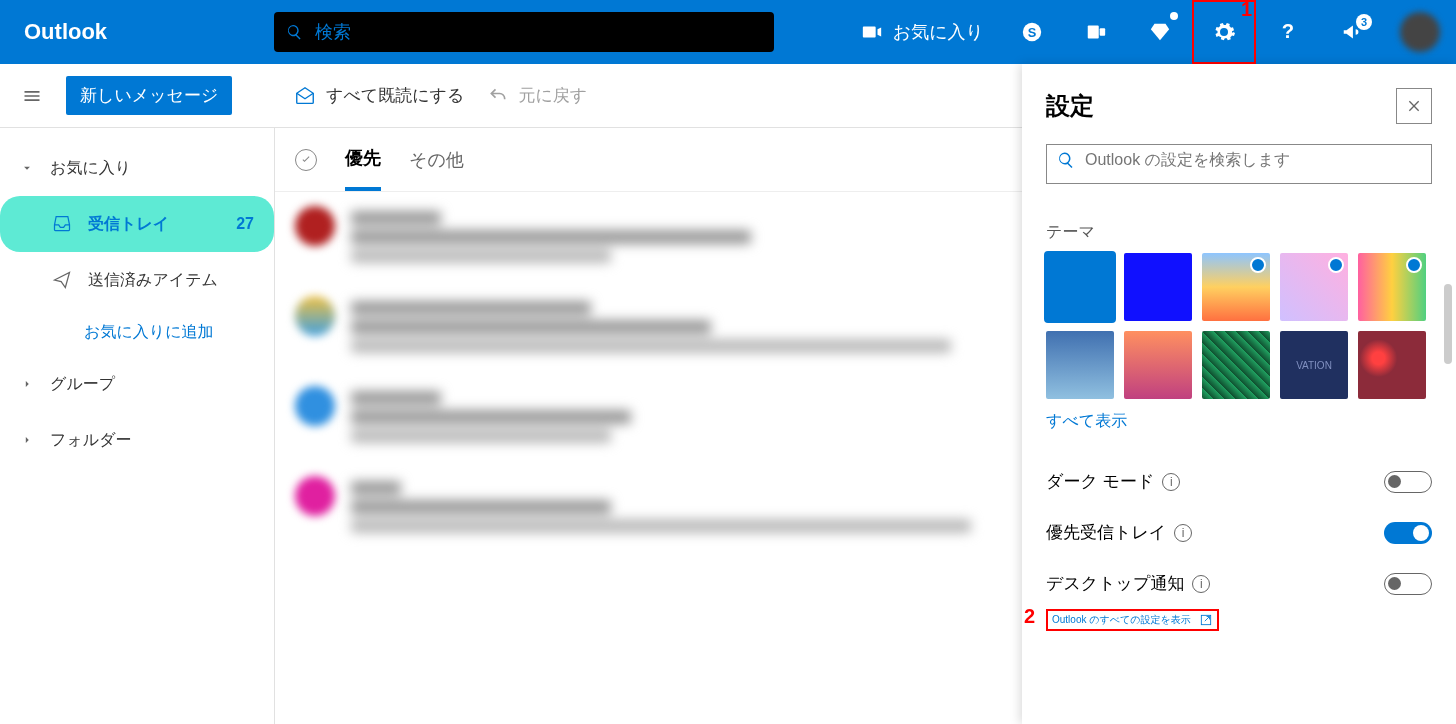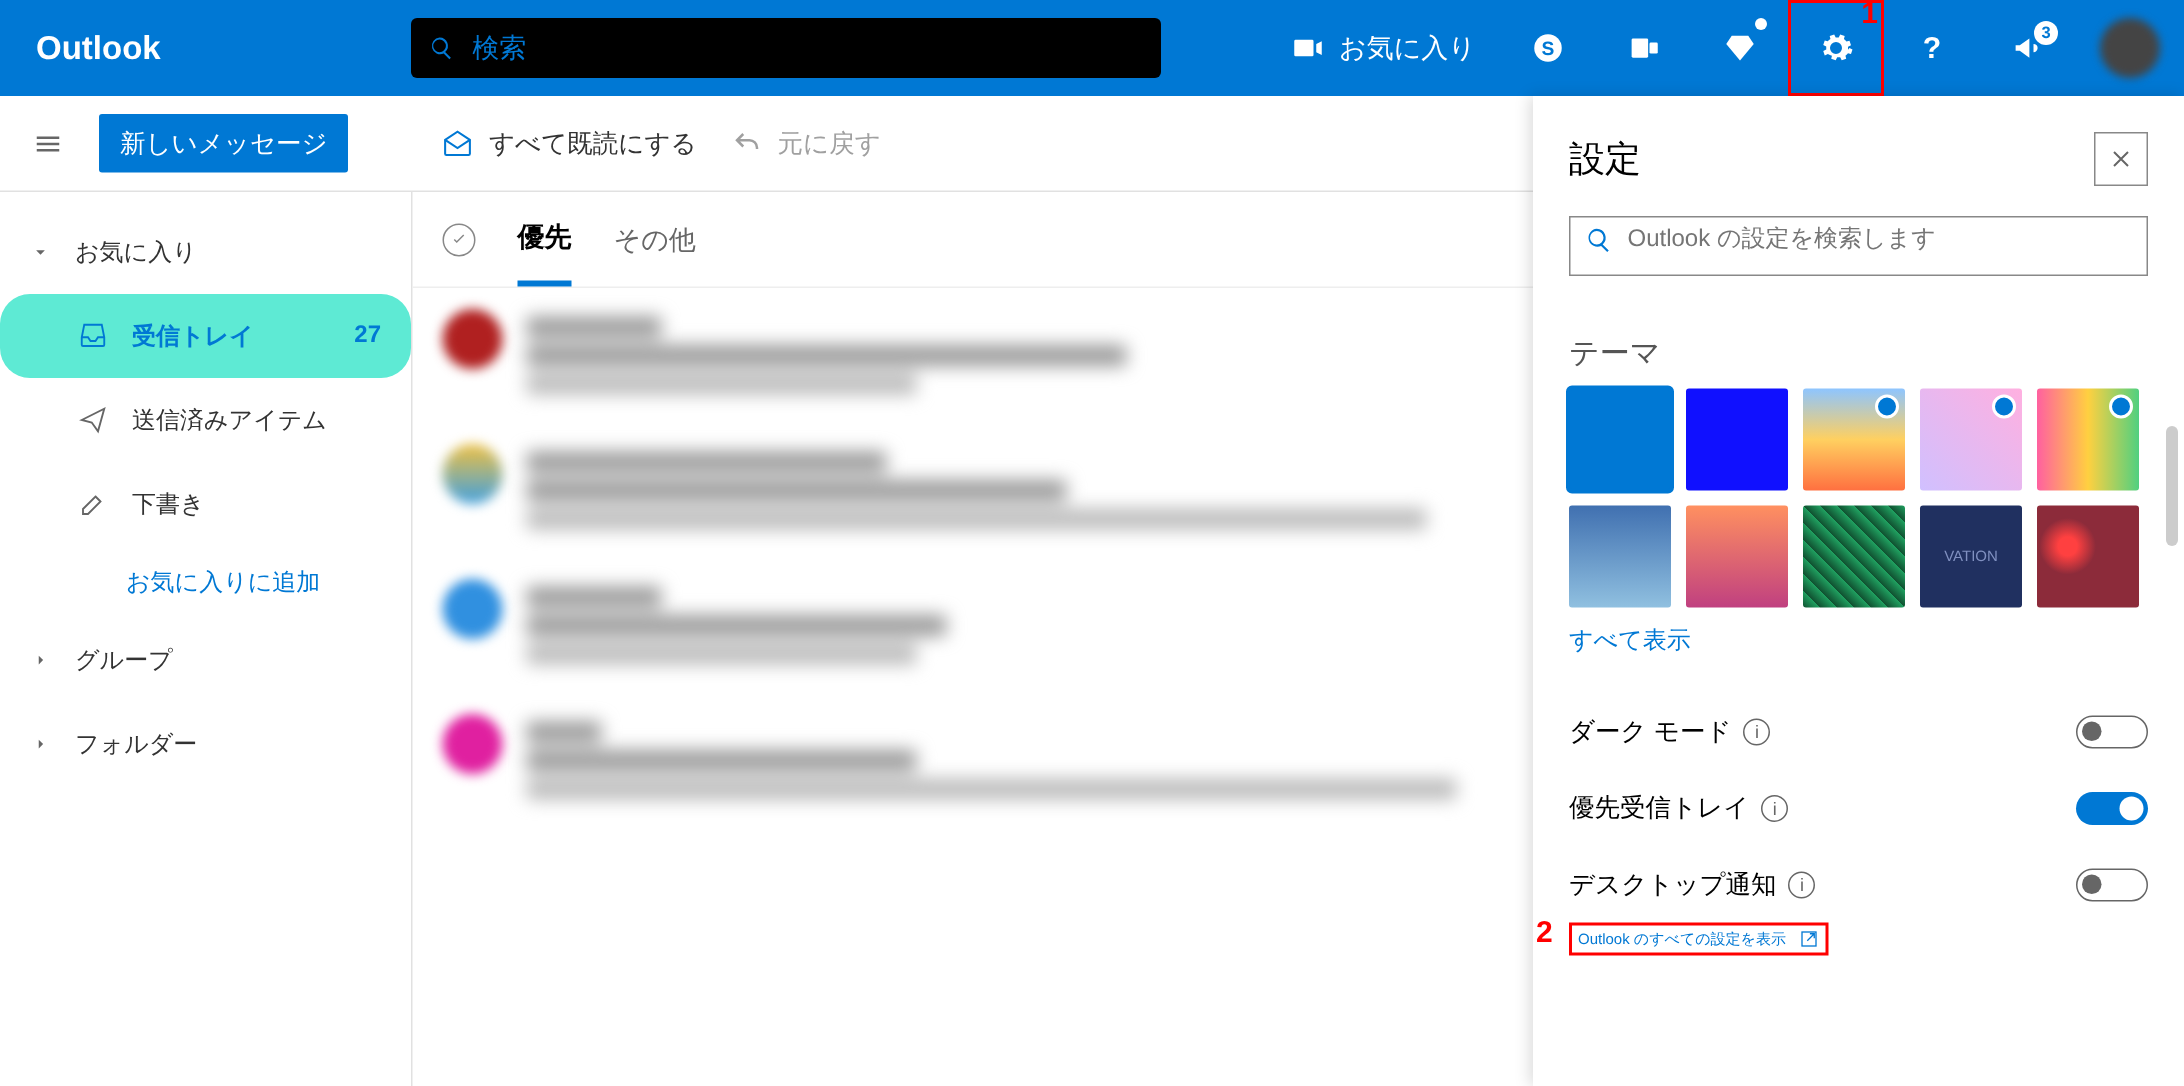--- a/index.html
+++ b/index.html
@@ -45,25 +45,25 @@
 .tab.active { color: #000; font-weight: 600; border-bottom: 4px solid #0078d4; }
 .select-circle { width: 22px; height: 22px; border: 1.5px solid #888; border-radius: 50%; display: flex; align-items: center; justify-content: center; }
 .msg { padding: 14px 20px; display: flex; gap: 16px; }
 .msg-avatar { width: 40px; height: 40px; border-radius: 50%; filter: blur(4px); }
 .msg-body { filter: blur(6px); }
 .msg-line { height: 14px; background: #999; margin: 5px 0; border-radius: 3px; }
 
 
 .settings-panel { position: absolute; right: 0; top: 64px; width: 434px; height: calc(100% - 64px); background: #fff; box-shadow: -2px 0 10px rgba(0,0,0,0.15); padding: 24px; z-index: 5; overflow: hidden; }
 .panel-head { display: flex; justify-content: space-between; align-items: center; margin-bottom: 20px; }
-.panel-title { font-size: 24px; font-weight: 400; }
+.panel-title { font-size: 24px; font-weight: 700; }
 .close-btn { width: 36px; height: 36px; border: 1px solid #888; display: flex; align-items: center; justify-content: center; cursor: pointer; font-size: 18px; }
 .settings-search { width: 100%; height: 40px; border: 1px solid #888; display: flex; align-items: flex-start; padding: 6px 10px; gap: 10px; margin-bottom: 38px; }
 .settings-search input { border: none; outline: none; font-size: 16px; flex: 1; }
-.section-label { font-size: 20px; color: #555; margin-bottom: 10px; }
+.section-label { font-size: 16px; color: #555; margin-bottom: 10px; }
 .theme-grid { display: grid; grid-template-columns: repeat(5, 68px); gap: 10px; margin-bottom: 12px; }
 .theme-tile { width: 68px; height: 68px; border-radius: 2px; cursor: pointer; position: relative; }
 .theme-tile.selected { outline: 3px solid #0078d4; outline-offset: -1px; }
 .theme-star { position: absolute; top: 4px; right: 4px; width: 16px; height: 16px; background: #0078d4; border-radius: 50%; border: 2px solid #fff; }
 .show-all { color: #0078d4; font-size: 16px; cursor: pointer; margin-bottom: 24px; display: inline-block; }
 .setting-row { display: flex; align-items: center; justify-content: space-between; padding: 14px 0; font-size: 17px; }
 .setting-row .label { display: flex; align-items: center; gap: 8px; }
 .info-icon { width: 18px; height: 18px; border: 1.5px solid #666; border-radius: 50%; display: flex; align-items: center; justify-content: center; font-size: 12px; color: #666; }
 .toggle { width: 48px; height: 22px; border-radius: 11px; position: relative; cursor: pointer; }
 .toggle.off { border: 1.5px solid #666; background: #fff; }
@@ -170,26 +170,20 @@
         </svg>
       <span>受信トレイ</span>
       <span class="count">27</span>
     </div>
     <div class="side-row sub">
       <svg width="20" height="20" fill="none" stroke="#666" stroke-width="1.5" viewBox="0 0 24 24">
           <path d="M3 12l18-9-5 18-5-7-8-2z"></path>
         </svg>
       <span>送信済みアイテム</span>
     </div>
-    <div class="side-row sub">
-      <svg width="20" height="20" fill="none" stroke="#666" stroke-width="1.5" viewBox="0 0 24 24">
-          <path d="M4 20h4l10-10-4-4L4 16v4zM14 6l4 4"></path>
-        </svg>
-      <span>下書き</span>
-    </div>
     <div class="add-fav">お気に入りに追加</div>
     <div class="side-row">
       <svg width="14" height="14" viewBox="0 0 24 24" fill="#666">
           <path d="M10 7l5 5-5 5z"></path>
         </svg>
       <span>グループ</span>
     </div>
     <div class="side-row">
       <svg width="14" height="14" viewBox="0 0 24 24" fill="#666">
           <path d="M10 7l5 5-5 5z"></path>

